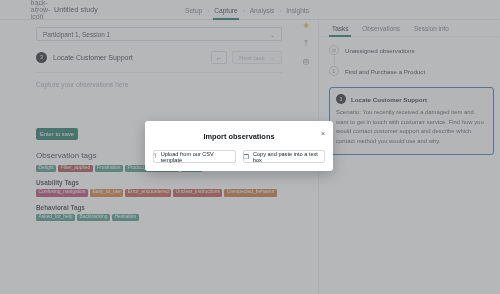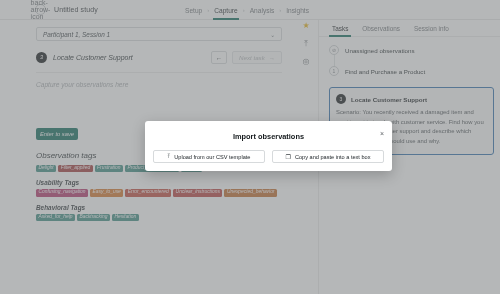--- a/index.html
+++ b/index.html
@@ -38,21 +38,20 @@
   .step.active::after {
     content: ""; position: absolute; bottom: 0; left: 4px; right: 4px;
     height: 1.6px; background: #0f6b5c;
   }
   .step-sep { font-size: 6px; color: #b7bbbe; }
 
   
   .left-panel {
     position: absolute; top: 20px; left: 28px; width: 263px; bottom: 0;
     background: #ffffff;
-    font-style: italic;
   }
   .participant-select {
     margin: 7px 0 0 8px; width: 246px; height: 14px;
     border: 1px solid #d7dadc; border-radius: 2px; background: #fff;
     display: flex; align-items: center; padding: 0 6px;
     font-size: 6.4px; color: #3a4044; justify-content: space-between;
   }
   .chev { font-size: 6px; color: #7a7f83; }
 
   .task-row {
@@ -144,21 +143,21 @@
   }
   .tc-title { margin-left: 5px; font-size: 6.2px; font-weight: bold; color: #14191c; }
   .tc-body { margin-top: 4px; font-size: 5.9px; line-height: 1.65; color: #4a5054; }
 
   
   .scrim {
     position: absolute; top: 0; left: 0; width: 500px; height: 294px;
     background: rgba(120,124,126,0.55);
   }
   .modal {
-    position: absolute; left: 145px; top: 121px; width: 247px; height: 50px;
+    position: absolute; left: 145px; top: 121px; width: 188px; height: 50px;
     background: #ffffff; border-radius: 3px;
     box-shadow: 0 4px 14px rgba(0,0,0,0.22);
   }
   .modal-title {
     text-align: center; font-size: 7.4px; font-weight: bold; color: #14191c;
     padding-top: 11px;
   }
   .modal-close {
     position: absolute; right: 8px; top: 9px; font-size: 7px; color: #5a5f63; line-height: 1;
   }

